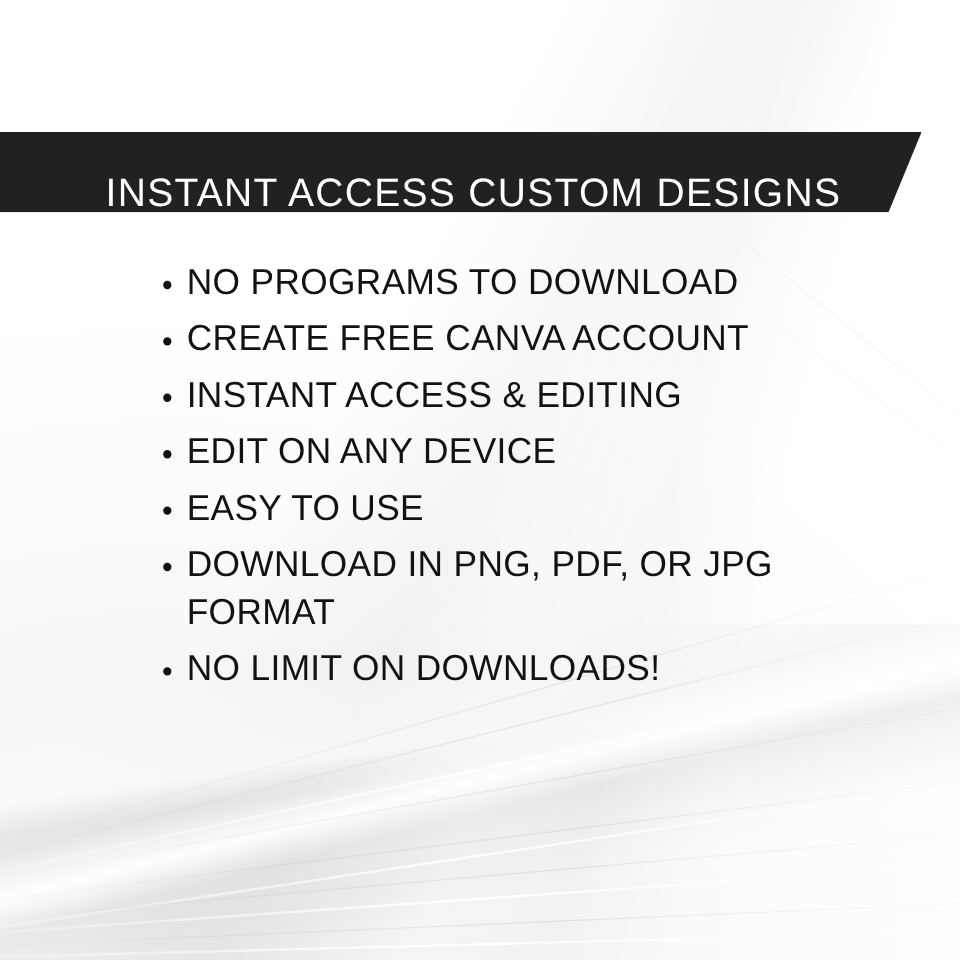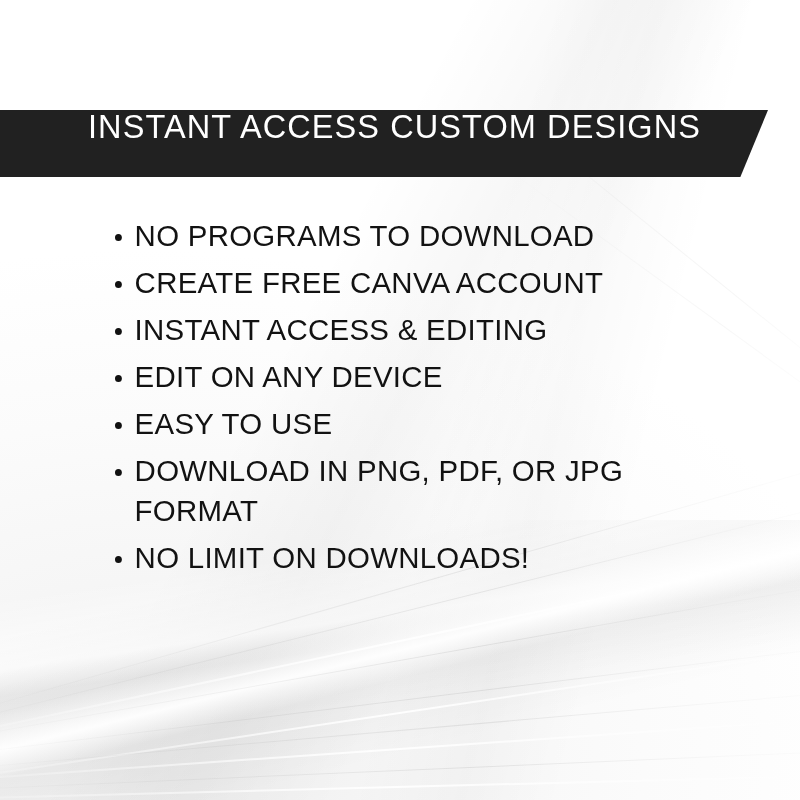--- a/index.html
+++ b/index.html
@@ -64,40 +64,40 @@
   
   .banner {
     position:absolute;
     left:0;
     top:110px;
     width:768px;
     height:67px;
     background:#212121;
     clip-path:polygon(0 0, 100% 0, 96.4% 100%, 0 100%);
     display:flex;
-    align-items:flex-start;
+    align-items:flex-end;
   }
 
   .banner-title {
     margin-left:88px;
     color:#ffffff;
     font-family:"Liberation Sans", sans-serif;
     font-size:33px;
     font-weight:300;
     letter-spacing:1.1px;
     line-height:1;
     white-space:nowrap;
     transform:scaleX(0.985);
     transform-origin:left center;
   }
 
   
   .feature-list {
     position:absolute;
-    left:115px;
+    left:136px;
     top:216px;
     width:600px;
     list-style:none;
   }
 
   .feature-item {
     position:relative;
     padding-left:20px;
     margin-bottom:7px;
     color:#121212;

